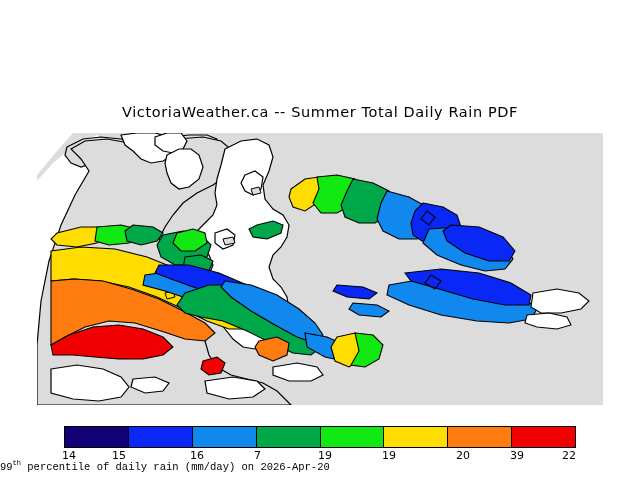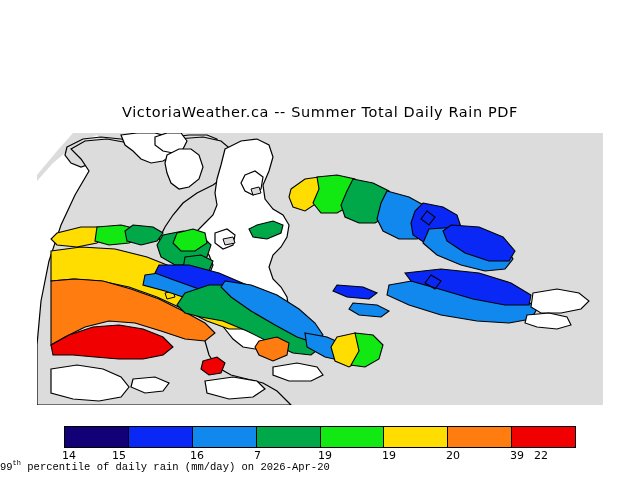--- a/index.html
+++ b/index.html
@@ -240,20 +240,20 @@
     <div class="cbar-cell" style="background:#f00000"></div>
   </div>
 
   <div class="cbar-ticks">
     <span class="tick-label" style="left:62px">14</span>
     <span class="tick-label" style="left:112px">15</span>
     <span class="tick-label" style="left:190px">16</span>
     <span class="tick-label" style="left:254px">7</span>
     <span class="tick-label" style="left:318px">19</span>
     <span class="tick-label" style="left:382px">19</span>
-    <span class="tick-label" style="left:446px">20</span>
+    <span class="tick-label" style="left:456px">20</span>
     <span class="tick-label" style="left:510px">39</span>
-    <span class="tick-label" style="left:534px">22</span>
+    <span class="tick-label" style="left:562px">22</span>
   </div>
 
   <div class="cbar-caption"><span>99</span><sup>th</sup><span> percentile of daily rain (mm/day) on 2026-Apr-20</span></div>
 
 </div>
 
 </body></html>

